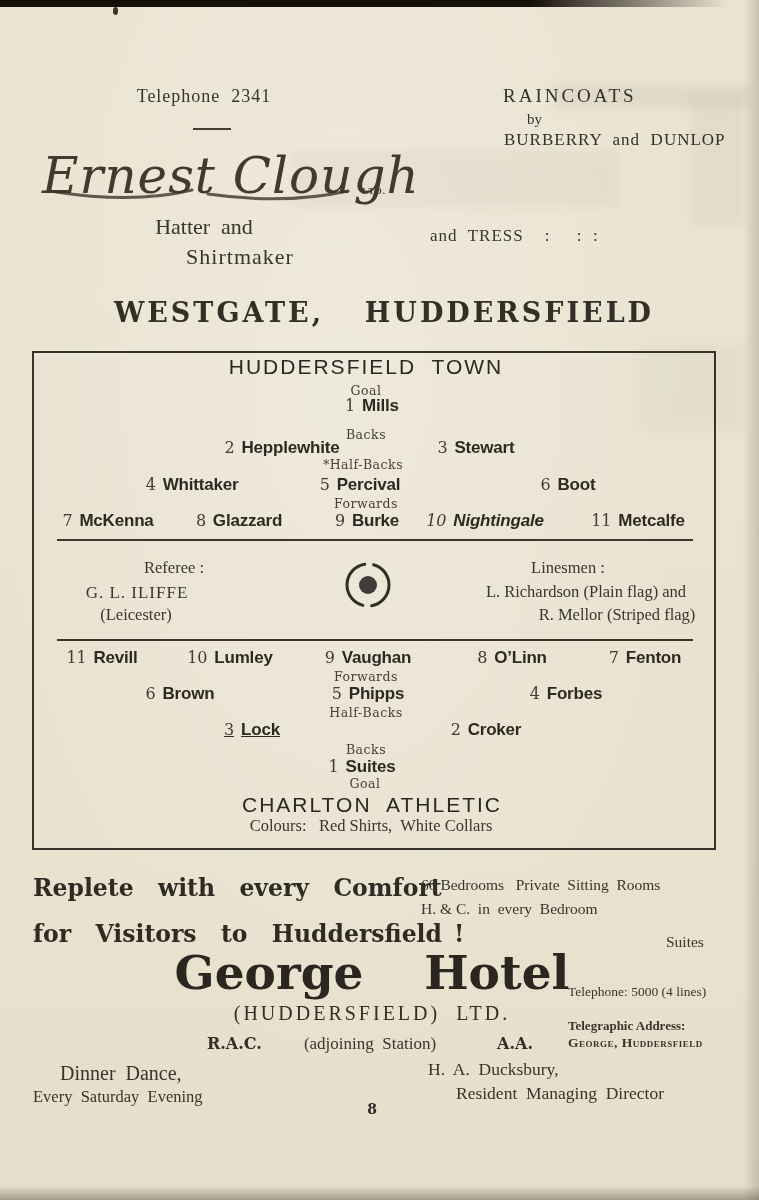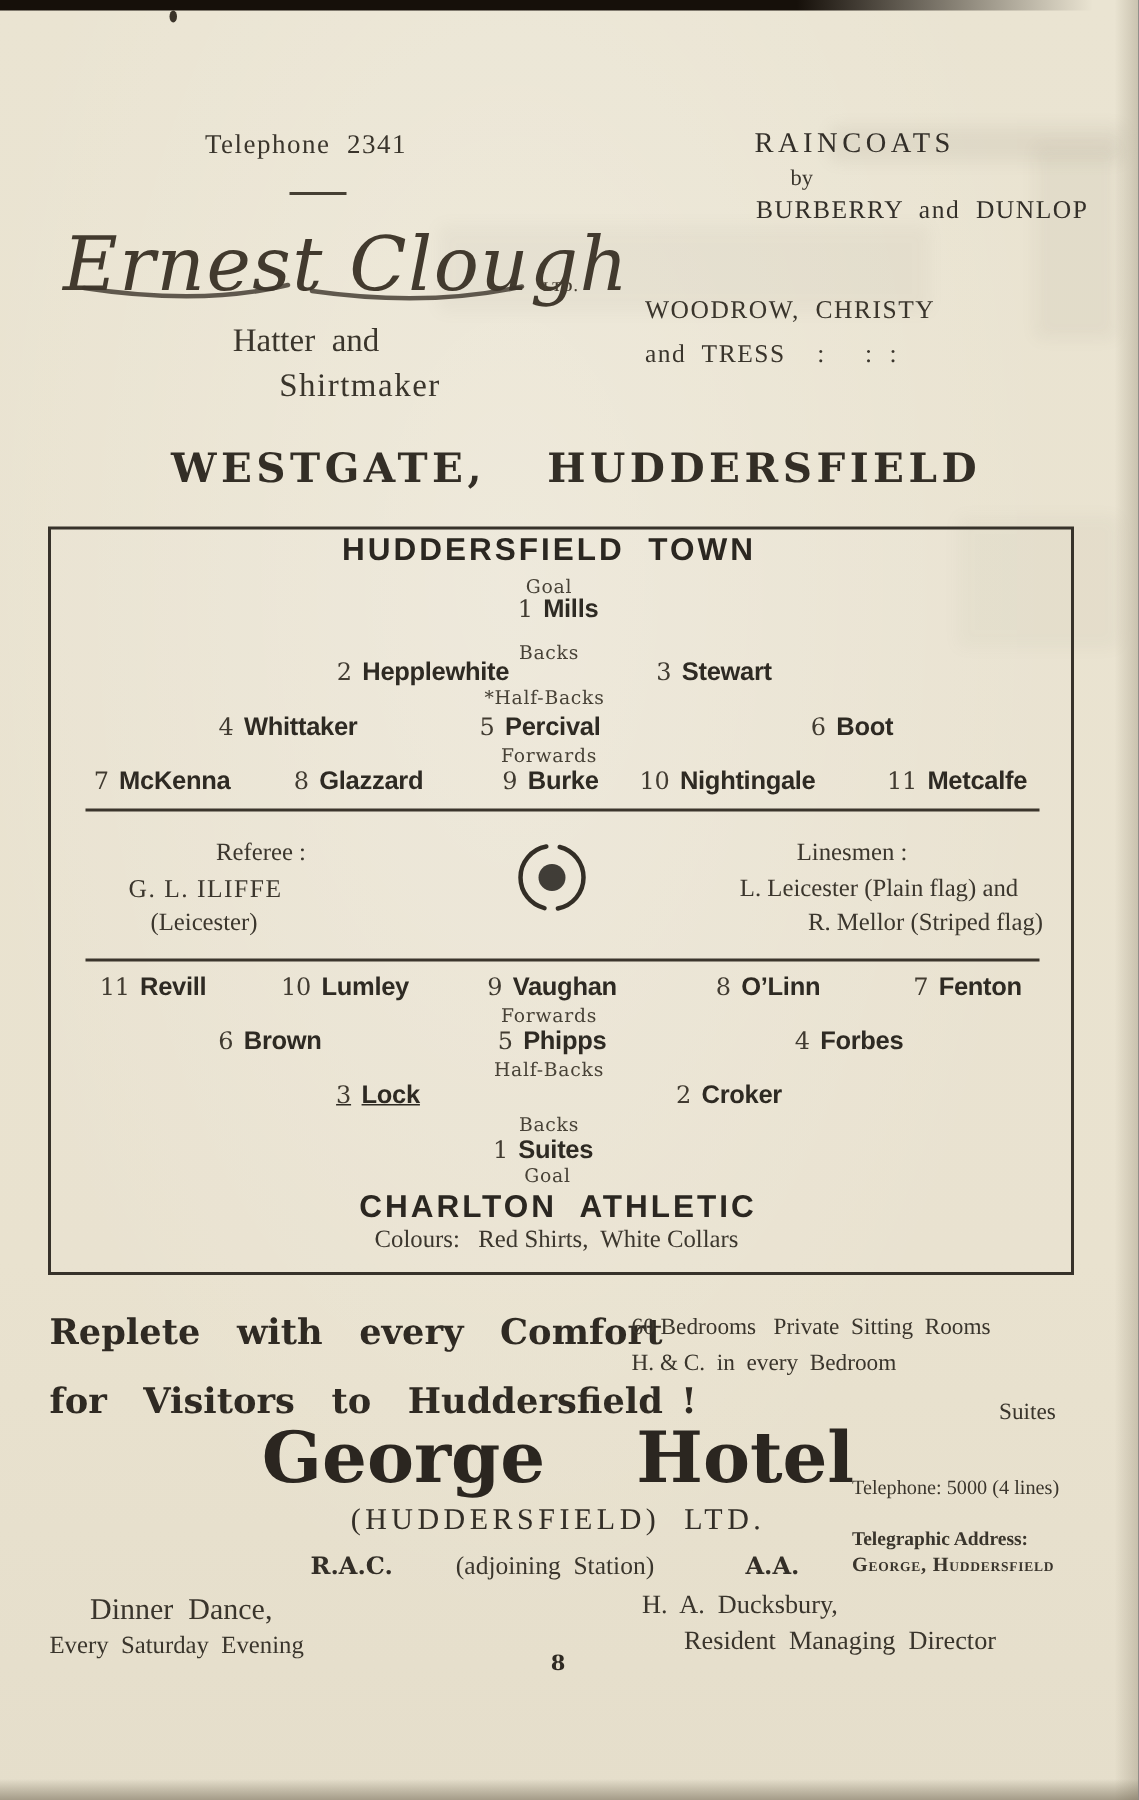--- a/index.html
+++ b/index.html
@@ -31,21 +31,21 @@
   
   .script-name{font-family:"DejaVu Serif","Liberation Serif",serif;font-style:italic;
     font-size:50px;color:#423a2e;letter-spacing:1px;}
   .ltd{font-size:9px;letter-spacing:1px;color:#453d31;font-weight:bold;}
   .dash{position:absolute;border-top:2px solid #453f33;}
 
   
   .teambox{position:absolute;left:32px;top:351px;width:680px;height:495px;
     border:2.5px solid #37322a;background:rgba(255,255,255,.03);}
   .rule{position:absolute;height:2px;background:#3b352c;}
-  .teamname{font-family:"Liberation Sans",sans-serif;font-weight:700;font-size:21px;
+  .teamname{font-family:"Liberation Sans",sans-serif;font-weight:400;font-size:21px;
     letter-spacing:2px;color:#2b2721;}
   .poslabel{font-family:"DejaVu Serif",serif;font-size:12.5px;color:#474136;letter-spacing:.5px;}
   .player{font-family:"Liberation Sans",sans-serif;font-weight:700;font-size:17px;
     color:#2e2a23;letter-spacing:-.2px;}
   .player .pnum{font-family:"DejaVu Serif",serif;font-weight:400;font-size:16px;
     color:#413b31;margin-right:7px;}
   .officials{font-family:"Liberation Serif",serif;font-size:16.5px;color:#3b362d;}
 
   .smallcaps{font-variant:small-caps;}
   .slab-bold{font-family:"DejaVu Serif",serif;font-weight:700;}
@@ -72,21 +72,20 @@
     <path d="M168,54 Q245,65 308,51" stroke="#3c342a" stroke-width="3" fill="none" stroke-linecap="round" opacity=".8"></path>
   </svg>
 
   <span class="t c type" style="left:204px;top:214px;font-size:22px;">Hatter  and</span>
   <span class="t c type" style="left:206px;top:244px;font-size:22px;letter-spacing:1px;margin-left:34px;">Shirtmaker</span>
 
   <span class="t type" style="left:503px;top:85px;font-size:19px;letter-spacing:3px;color:#332f29;">RAINCOATS</span>
   <span class="t type" style="left:527px;top:111px;font-size:15px;">by</span>
   <span class="t type" style="left:504px;top:130px;font-size:17px;letter-spacing:1px;color:#332f29;">BURBERRY  and  DUNLOP</span>
 
-  <span class="t type" style="left:430px;top:197px;font-size:17px;letter-spacing:1px;">WOODROW,  CHRISTY</span>
   <span class="t type" style="left:430px;top:226px;font-size:17px;letter-spacing:1px;">and  TRESS    :     :  :</span>
 
   <span class="t c serif" style="left:384px;top:297px;font-size:27px;font-weight:700;letter-spacing:3px;word-spacing:8px;color:#332e26;">WESTGATE,  HUDDERSFIELD</span>
 
   <div class="teambox"></div>
 
   <span class="t c teamname" style="left:366px;top:355px;">HUDDERSFIELD  TOWN</span>
 
   <span class="t c poslabel" style="left:366px;top:384px;">Goal</span>
   <span class="t c player" style="left:372px;top:396px;"><span class="pnum">1</span><span>Mills</span></span>
@@ -97,36 +96,36 @@
 
   <span class="t c poslabel" style="left:363px;top:458px;">*Half-Backs</span>
   <span class="t c player" style="left:192px;top:475px;"><span class="pnum">4</span><span>Whittaker</span></span>
   <span class="t c player" style="left:360px;top:475px;"><span class="pnum">5</span><span>Percival</span></span>
   <span class="t c player" style="left:568px;top:475px;"><span class="pnum">6</span><span>Boot</span></span>
 
   <span class="t c poslabel" style="left:366px;top:497px;">Forwards</span>
   <span class="t c player" style="left:108px;top:511px;"><span class="pnum">7</span><span>McKenna</span></span>
   <span class="t c player" style="left:239px;top:511px;"><span class="pnum">8</span><span>Glazzard</span></span>
   <span class="t c player" style="left:367px;top:511px;"><span class="pnum">9</span><span>Burke</span></span>
-  <span class="t c player" style="left:485px;top:511px;"><span class="pnum">10</span><span>Nightingale</span></span>
+  <span class="t c player" style="left:485px;top:511px;font-style:italic;"><span class="pnum">10</span><span>Nightingale</span></span>
   <span class="t c player" style="left:638px;top:511px;"><span class="pnum">11</span><span>Metcalfe</span></span>
 
   <div class="rule" style="left:57px;top:539px;width:636px;"></div>
 
   <span class="t c officials" style="left:174px;top:559px;">Referee :</span>
   <span class="t c officials" style="left:137px;top:583px;font-size:17px;letter-spacing:1px;">G. L. ILIFFE</span>
   <span class="t c officials" style="left:136px;top:606px;">(Leicester)</span>
 
   <svg style="position:absolute;left:343px;top:560px;" width="50" height="50" viewBox="0 0 50 50">
     <circle cx="25" cy="25" r="21" fill="none" stroke="#332e26" stroke-width="3" stroke-dasharray="57 9" stroke-dashoffset="28" stroke-linecap="round"></circle>
     <circle cx="25" cy="25" r="9" fill="#2e2a26" opacity=".9"></circle>
   </svg>
 
   <span class="t c officials" style="left:568px;top:559px;">Linesmen :</span>
-  <span class="t c officials" style="left:586px;top:583px;">L. Leicester (Plain flag) and</span>
+  <span class="t c officials" style="left:586px;top:583px;">L. Richardson (Plain flag) and</span>
   <span class="t c officials" style="left:569px;top:606px;margin-left:48px;">R. Mellor (Striped flag)</span>
 
   <div class="rule" style="left:57px;top:639px;width:636px;"></div>
 
   <span class="t c player" style="left:102px;top:648px;"><span class="pnum">11</span><span>Revill</span></span>
   <span class="t c player" style="left:230px;top:648px;"><span class="pnum">10</span><span>Lumley</span></span>
   <span class="t c player" style="left:368px;top:648px;"><span class="pnum">9</span><span>Vaughan</span></span>
   <span class="t c player" style="left:512px;top:648px;"><span class="pnum">8</span><span>O’Linn</span></span>
   <span class="t c player" style="left:645px;top:648px;"><span class="pnum">7</span><span>Fenton</span></span>
 

